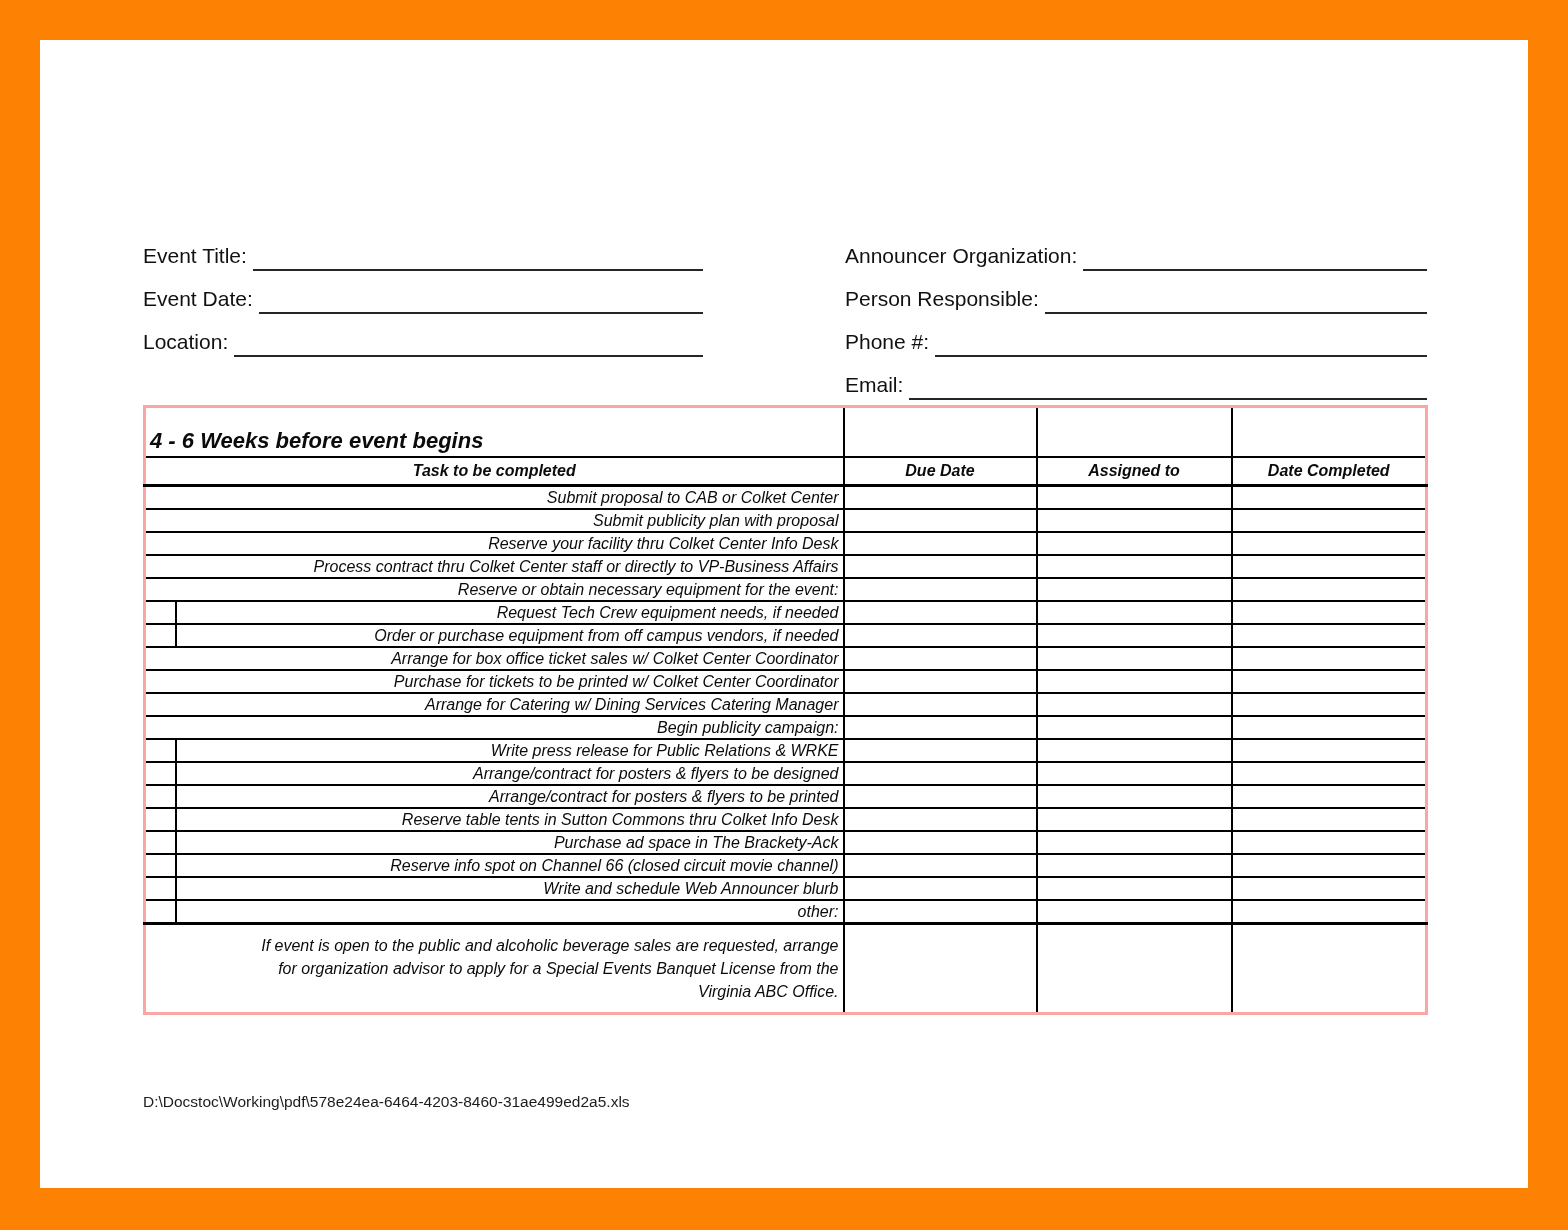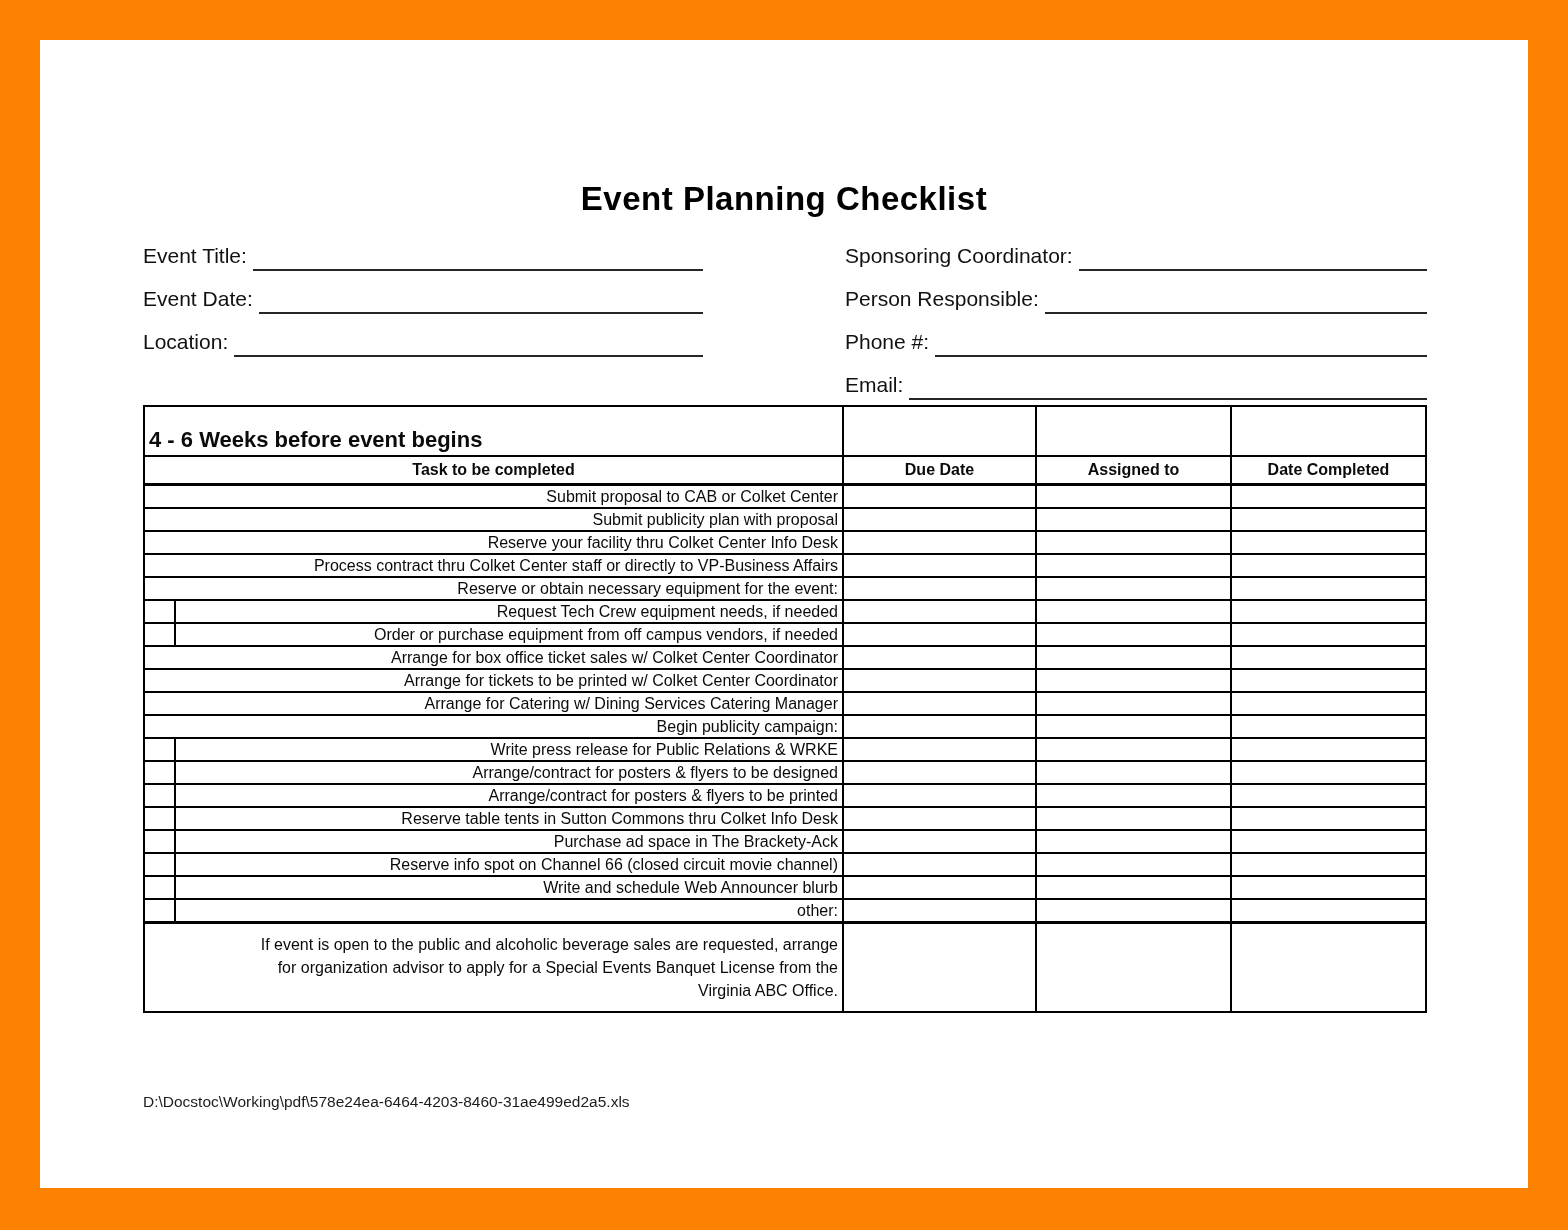--- a/index.html
+++ b/index.html
@@ -31,21 +31,22 @@
     border-bottom:2px solid #262626;
   }
   .f-left{left:103px;width:560px;text-align:right;}
   .f-right{left:805px;width:582px;}
   .fr0{top:199px;} .fr1{top:242px;} .fr2{top:285px;} .fr3{top:328px;}
 
   table.task-table{
     position:absolute;left:103px;top:365px;
     width:1282px;
     border-collapse:collapse;table-layout:fixed;
-    border:1px solid #fca5a5;
+    border:3px solid #fca5a5;
+    font-style:italic;
   }
   .task-table td{border:2px solid #000;overflow:hidden;}
   tr.section-row td{height:46px;vertical-align:bottom;}
   td.section-heading{
     font-size:22px;font-weight:bold;padding:0 0 2px 4px;white-space:nowrap;
   }
   tr.header-row td{
     height:24px;font-size:16px;font-weight:bold;text-align:center;
     border-bottom:3px solid #000;padding:1px 16px;margin-top:8px;
   }
@@ -63,37 +64,36 @@
   .footer-path{
     position:absolute;left:103px;top:1053px;
     font-size:15.5px;color:#1c1c1c;
   }
 </style>
 </head>
 <body style="background: rgb(253, 129, 3);">
 
 <div class="page">
 
-  <div class="doc-title">Event Planning Checklist</div>
 
   <div class="field-row f-left fr0">
     <span class="lbl">Event Title:</span>
     <span class="blank-line"></span>
   </div>
   <div class="field-row f-left fr1">
     <span class="lbl">Event Date:</span>
     <span class="blank-line"></span>
   </div>
   <div class="field-row f-left fr2">
     <span class="lbl">Location:</span>
     <span class="blank-line"></span>
   </div>
 
   <div class="field-row f-right fr0">
-    <span class="lbl">Sponsoring Coordinator:</span>
+    <span class="lbl">Announcer Organization:</span>
     <span class="blank-line"></span>
   </div>
   <div class="field-row f-right fr1">
     <span class="lbl">Person Responsible:</span>
     <span class="blank-line"></span>
   </div>
   <div class="field-row f-right fr2">
     <span class="lbl">Phone #:</span>
     <span class="blank-line"></span>
   </div>
@@ -165,21 +165,21 @@
           <td class="blank"></td>
           <td class="blank"></td>
         </tr>
         <tr class="data-row">
           <td class="task">Arrange for box office ticket sales w/ Colket Center Coordinator</td>
           <td class="blank"></td>
           <td class="blank"></td>
           <td class="blank"></td>
         </tr>
         <tr class="data-row">
-          <td class="task">Arrange for tickets to be printed w/ Colket Center Coordinator</td>
+          <td class="task">Purchase for tickets to be printed w/ Colket Center Coordinator</td>
           <td class="blank"></td>
           <td class="blank"></td>
           <td class="blank"></td>
         </tr>
         <tr class="data-row">
           <td class="task">Arrange for Catering w/ Dining Services Catering Manager</td>
           <td class="blank"></td>
           <td class="blank"></td>
           <td class="blank"></td>
         </tr>

